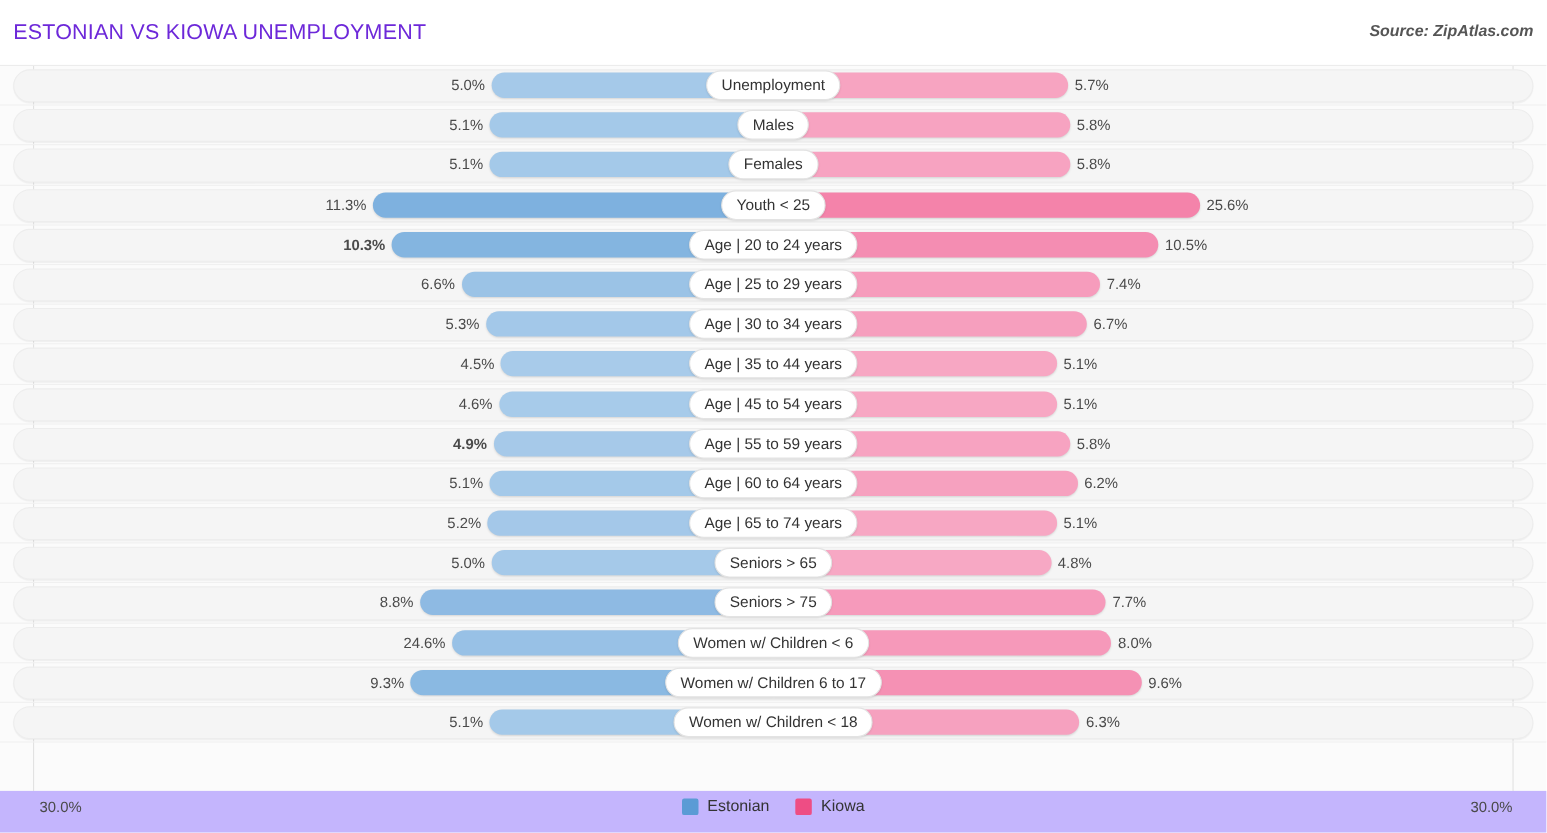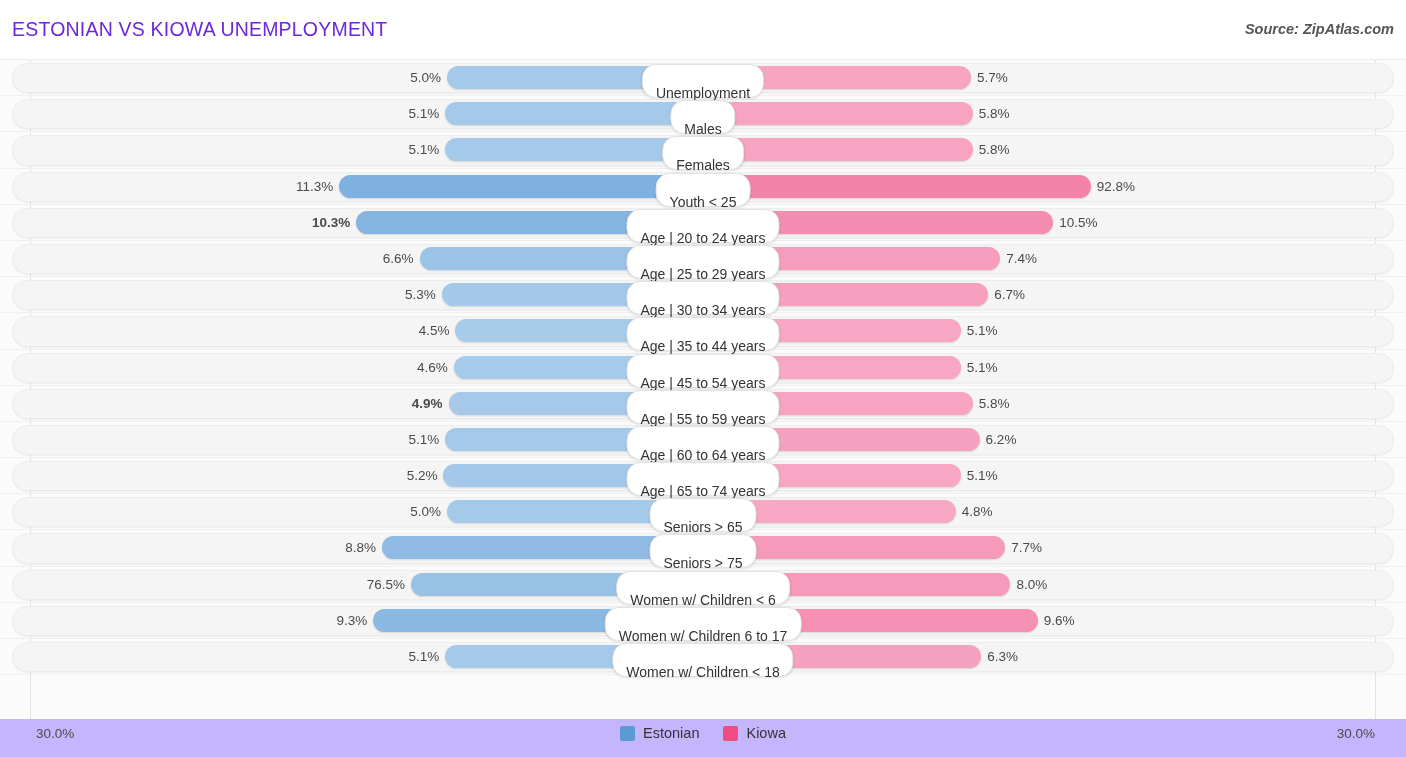--- a/index.html
+++ b/index.html
@@ -103,21 +103,21 @@
   .val-left  { text-align: right; }
   .val-right { text-align: left; }
 
   .pill {
     position: absolute;
     top: 4px;
     left: 50%;
     transform: translateX(-50%);
     height: 27px;
     line-height: 25px;
-    padding: 16px 13px;
+    padding: 0 13px;
     background: #ffffff;
     border: 1px solid #e3e3e3;
     border-radius: 14px;
     font-size: 14px;
     color: #333;
     white-space: nowrap;
     box-shadow: 0 1px 2px rgba(0,0,0,.10);
     z-index: 5;
   }
 
@@ -196,21 +196,21 @@
           <div class="val val-left" style="right: 966.81px;">5.1%</div>
           <div class="val val-right" style="left: 978.78px;">5.8%</div>
           <div class="pill">Females</div>
           <div class="row-sep"></div>
         </div>
         <div class="row">
           <div class="track"></div>
           <div class="bar bar-left" style="left: 339.17px; width: 363.83px; background: rgb(126, 177, 223);"></div>
           <div class="bar bar-right" style="left: 703px; width: 387.77px; background: rgb(244, 131, 170);"></div>
           <div class="val val-left" style="right: 1072.83px;">11.3%</div>
-          <div class="val val-right" style="left: 1096.77px;">92.8%</div>
+          <div class="val val-right" style="left: 1096.77px;">25.6%</div>
           <div class="pill">Youth &lt; 25</div>
           <div class="row-sep"></div>
         </div>
         <div class="row">
           <div class="track"></div>
           <div class="bar bar-left" style="left: 356.27px; width: 346.73px; background: rgb(132, 181, 224);"></div>
           <div class="bar bar-right" style="left: 703px; width: 350.15px; background: rgb(244, 141, 178);"></div>
           <div class="val val-left" style="right: 1055.73px; font-weight: bold;">10.3%</div>
           <div class="val val-right" style="left: 1059.15px;">10.5%</div>
           <div class="pill">Age | 20 to 24 years</div>
@@ -294,21 +294,21 @@
           <div class="bar bar-right" style="left: 703px; width: 302.27px; background: rgb(246, 154, 187);"></div>
           <div class="val val-left" style="right: 1030.08px;">8.8%</div>
           <div class="val val-right" style="left: 1011.27px;">7.7%</div>
           <div class="pill">Seniors &gt; 75</div>
           <div class="row-sep"></div>
         </div>
         <div class="row">
           <div class="track"></div>
           <div class="bar bar-left" style="left: 410.99px; width: 292.01px; background: rgb(152, 193, 230);"></div>
           <div class="bar bar-right" style="left: 703px; width: 307.4px; background: rgb(246, 153, 186);"></div>
-          <div class="val val-left" style="right: 1001.01px;">76.5%</div>
+          <div class="val val-left" style="right: 1001.01px;">24.6%</div>
           <div class="val val-right" style="left: 1016.4px;">8.0%</div>
           <div class="pill">Women w/ Children &lt; 6</div>
           <div class="row-sep"></div>
         </div>
         <div class="row">
           <div class="track"></div>
           <div class="bar bar-left" style="left: 373.37px; width: 329.63px; background: rgb(138, 185, 226);"></div>
           <div class="bar bar-right" style="left: 703px; width: 334.76px; background: rgb(245, 145, 180);"></div>
           <div class="val val-left" style="right: 1038.63px;">9.3%</div>
           <div class="val val-right" style="left: 1043.76px; text-align: right;">9.6%</div>

